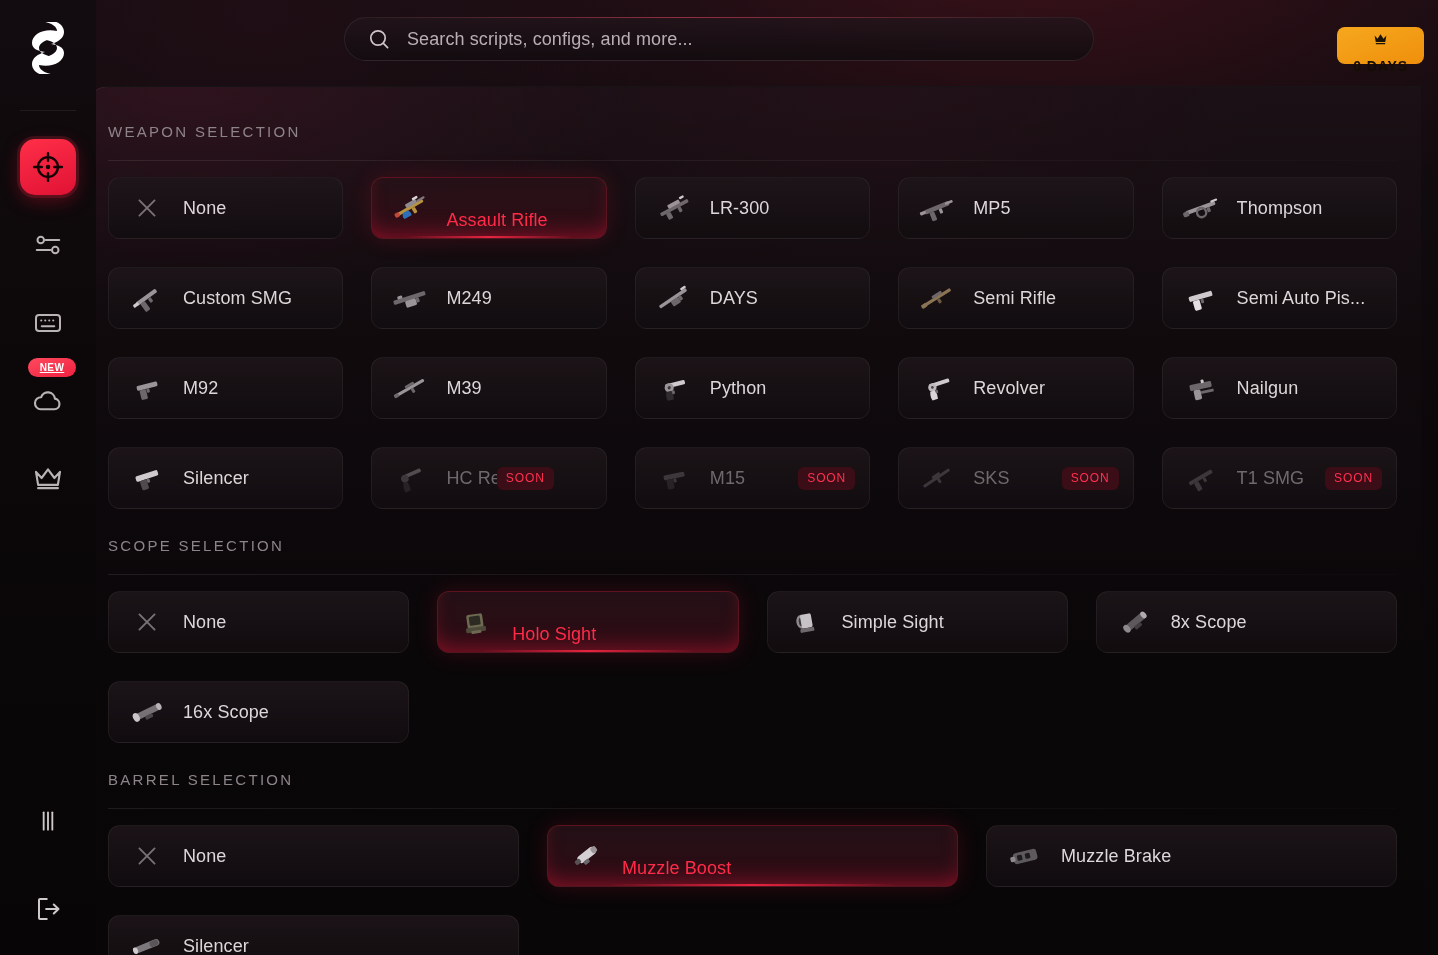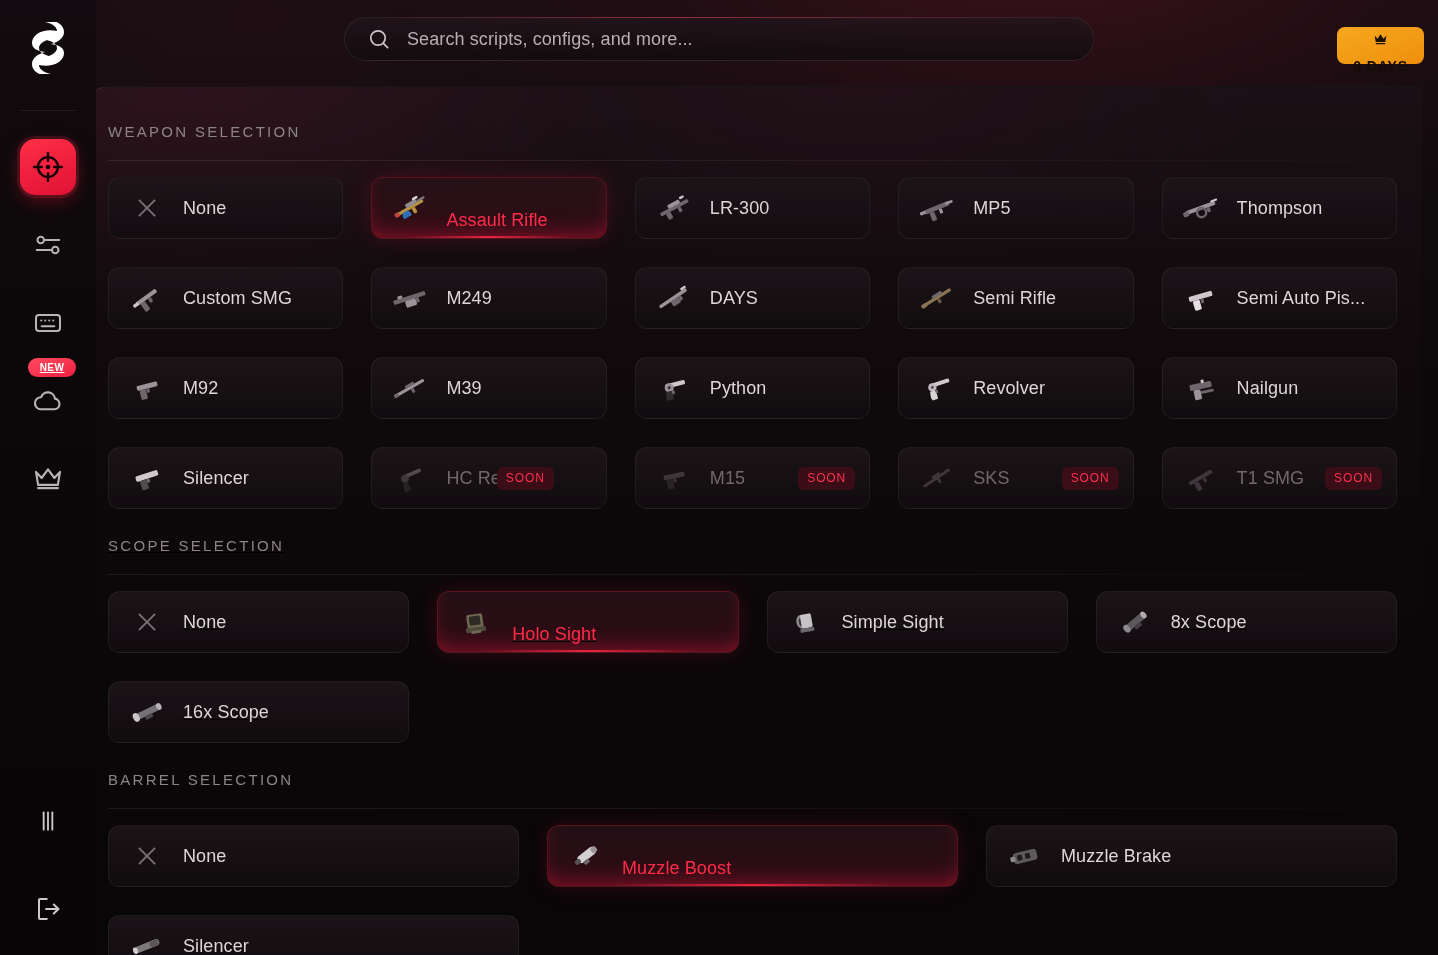--- a/index.html
+++ b/index.html
@@ -590,21 +590,21 @@
                     <rect x="12" y="18.4" width="5" height="9" rx="1.2" fill="#6d666b"></rect>
                     <rect x="22" y="18.2" width="3" height="4.6" rx="1" fill="#6d666b"></rect>
                   </g>
                 </svg>
               </span>
               <span class="label">T1 SMG</span>
               <span class="soon-badge">SOON</span>
             </div>
           </div>
         </section>
-        <section class="section" style="padding-top: 28px; text-decoration: underline;">
+        <section class="section" style="padding-top: 28px;">
           <div class="section-title">SCOPE SELECTION</div>
           <div class="section-rule"></div>
           <div class="grid grid-4">
             <div class="card">
               <span class="thumb">
                 <svg width="26" height="26" viewBox="0 0 24 24" fill="none" stroke="#b5adb2" stroke-width="1.7" stroke-linecap="round" class="xicon">
                   <line x1="5" y1="5" x2="19" y2="19"></line>
                   <line x1="19" y1="5" x2="5" y2="19"></line>
                 </svg>
               </span>

